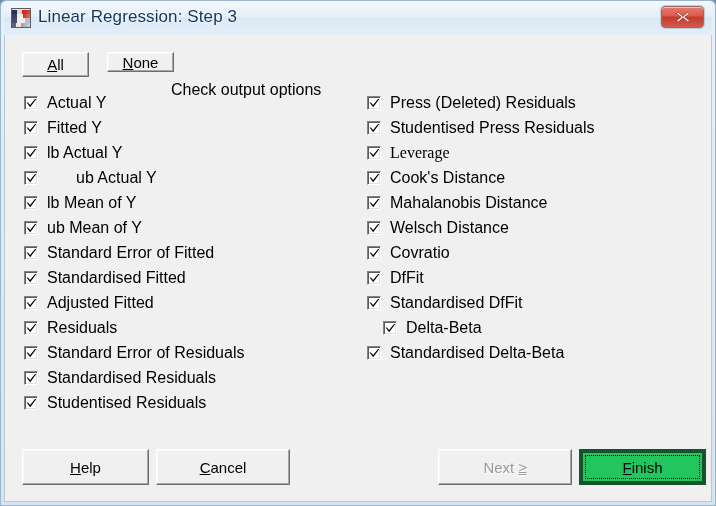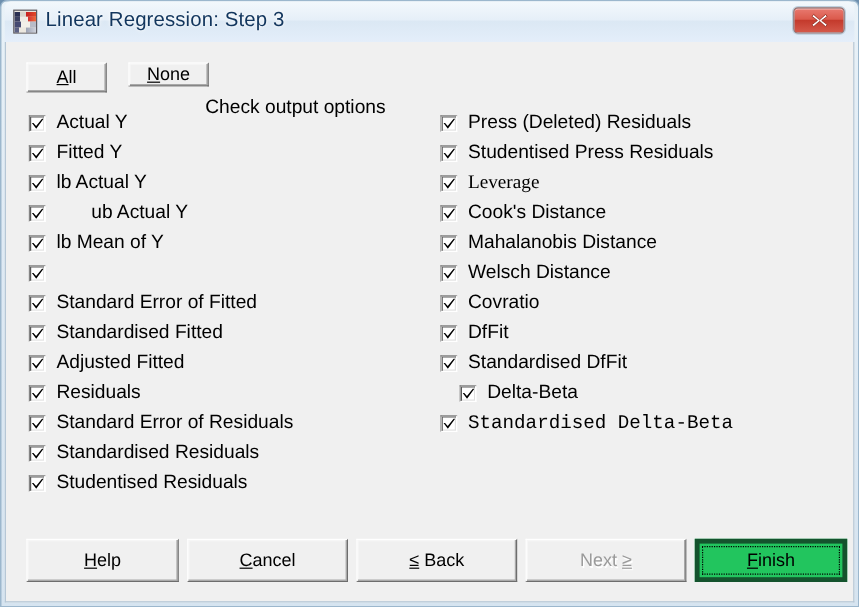--- a/index.html
+++ b/index.html
@@ -205,20 +205,21 @@
               </svg>
             </span>
             <span class="cb-label">lb Mean of Y</span>
           </div>
           <div class="cb-row" style="top: 125px; left: 0px;">
             <span class="cb-box">
               <svg width="11" height="11" viewBox="0 0 11 11">
                 <path d="M0.6 4.6 L1.9 4.6 L4.1 7.0 L9.0 0.9 L10.3 0.9 L4.2 9.2 Z" fill="#000000"></path>
               </svg>
             </span>
+            <span class="cb-label">ub Mean of Y</span>
           </div>
           <div class="cb-row" style="top: 150px; left: 0px;">
             <span class="cb-box">
               <svg width="11" height="11" viewBox="0 0 11 11">
                 <path d="M0.6 4.6 L1.9 4.6 L4.1 7.0 L9.0 0.9 L10.3 0.9 L4.2 9.2 Z" fill="#000000"></path>
               </svg>
             </span>
             <span class="cb-label">Standard Error of Fitted</span>
           </div>
           <div class="cb-row" style="top: 175px; left: 0px;">
@@ -344,38 +345,35 @@
             <span class="cb-label">Standardised DfFit</span>
           </div>
           <div class="cb-row" style="top: 225px; left: 0px; padding-left: 16px;">
             <span class="cb-box">
               <svg width="11" height="11" viewBox="0 0 11 11">
                 <path d="M0.6 4.6 L1.9 4.6 L4.1 7.0 L9.0 0.9 L10.3 0.9 L4.2 9.2 Z" fill="#000000"></path>
               </svg>
             </span>
             <span class="cb-label">Delta-Beta</span>
           </div>
-          <div class="cb-row" style="top: 250px; left: 0px; font-family: Liberation Mono, monospace;">
+          <div class="cb-row" style="top: 250px; left: 0px;">
             <span class="cb-box">
               <svg width="11" height="11" viewBox="0 0 11 11">
                 <path d="M0.6 4.6 L1.9 4.6 L4.1 7.0 L9.0 0.9 L10.3 0.9 L4.2 9.2 Z" fill="#000000"></path>
               </svg>
             </span>
             <span class="cb-label">Standardised Delta-Beta</span>
           </div>
         </div>
 
       <div class="btn" id="btn-help">
         <span><span class="acc">H</span><span>elp</span></span>
       </div>
       <div class="btn" id="btn-cancel">
         <span><span class="acc">C</span><span>ancel</span></span>
-      </div>
-      <div class="btn" id="btn-back">
-        <span><span class="acc">≤</span><span> Back</span></span>
       </div>
       <div class="btn disabled" id="btn-next">
         <span><span>Next </span><span class="acc">≥</span></span>
       </div>
       <div class="btn default" id="btn-finish">
         <span class="focusring"></span>
         <span><span class="acc">F</span><span>inish</span></span>
       </div>
 
     </div>

